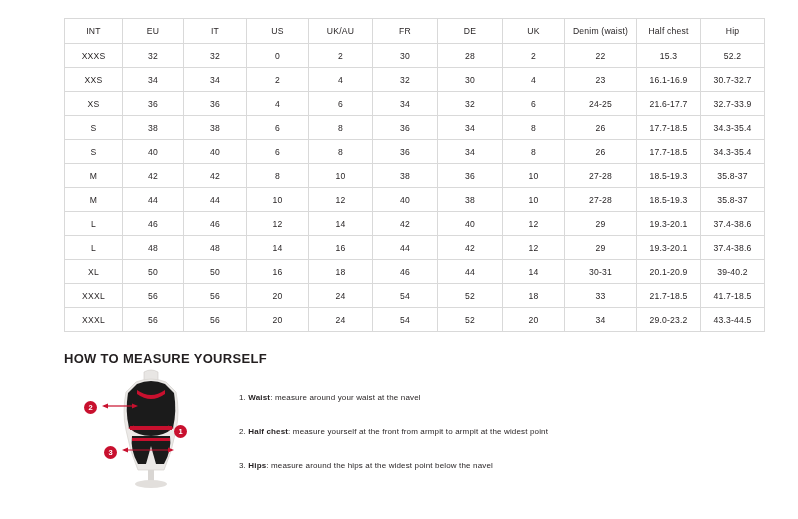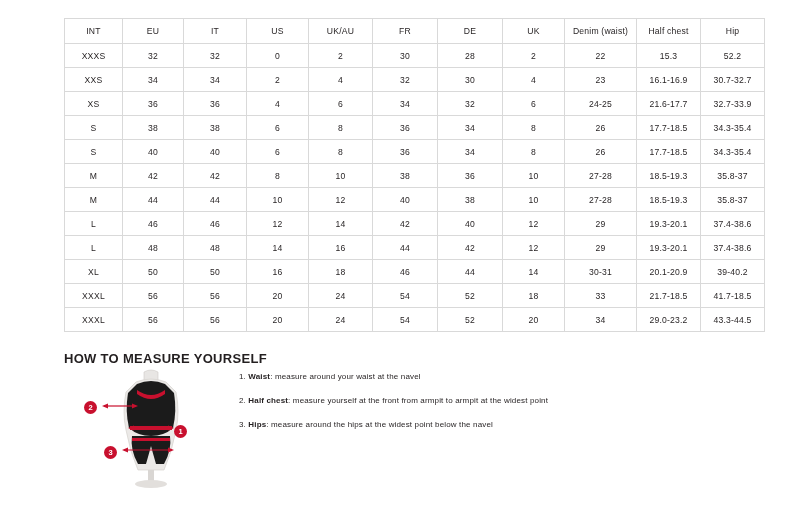--- a/index.html
+++ b/index.html
@@ -90,20 +90,21 @@
     left: 175px;
     top: 4px;
     width: 480px;
   }
   .note {
     font-size: 8px;
     line-height: 13px;
     color: #231f20;
     margin-bottom: 11px;
     letter-spacing: 0.15px;
+    margin-top: 21px;
   }
   .note b { font-weight: bold; }
 
   .badge {
     position: absolute;
     width: 13px;
     height: 13px;
     border-radius: 50%;
     background: #c8102e;
     color: #ffffff;

